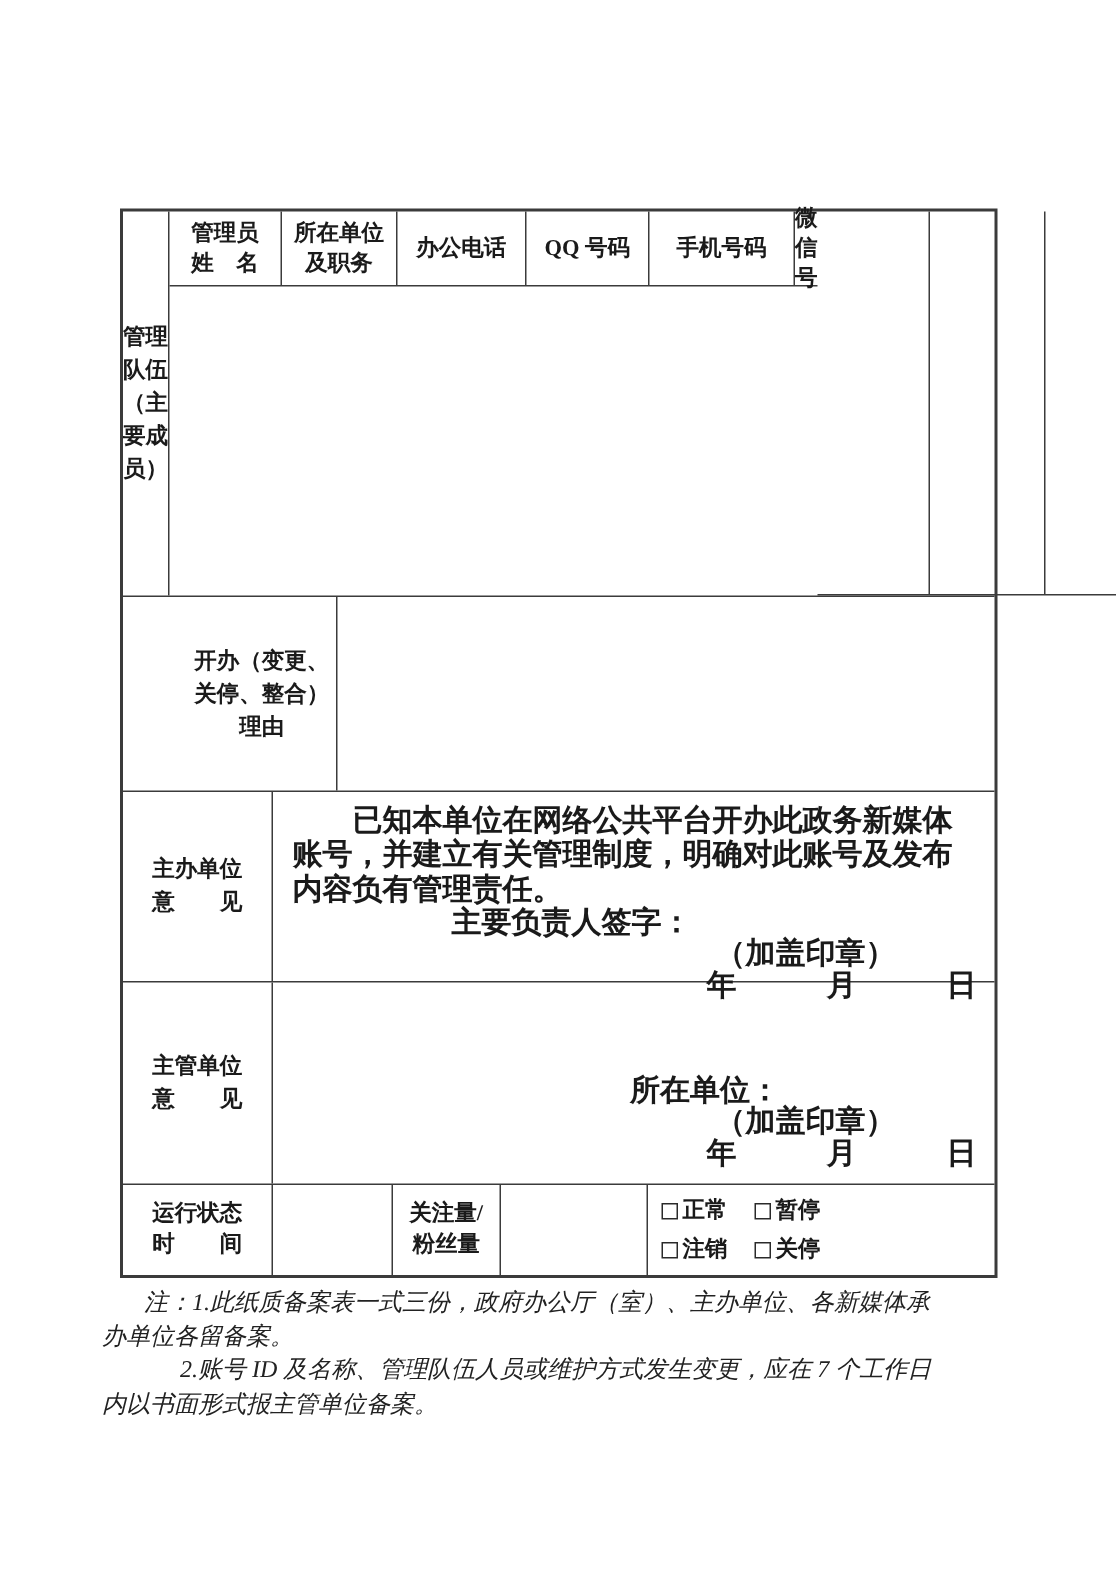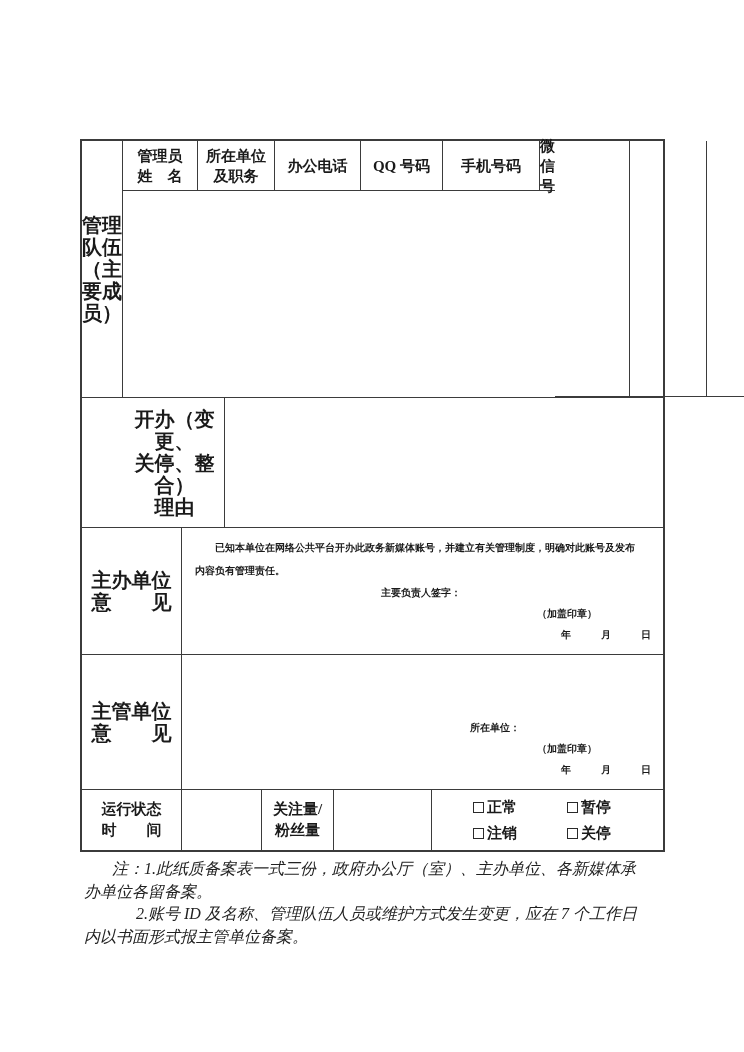--- a/index.html
+++ b/index.html
@@ -19,21 +19,21 @@
   .band { display: flex; border-bottom: 1px solid #3b3b3b; }
   .band:last-child { border-bottom: none; flex: 1; }
   .band-members { height: 257px; }
   .band-reason { height: 130px; padding-left: 43px; }
   .band-host { height: 127px; }
   .band-supervisor { height: 135px; }
 
   .side-label {
     width: 100px; border-right: 1px solid #3b3b3b;
     display: flex; align-items: center; justify-content: center;
-    text-align: center; font-weight: bold; font-size: 20px;
+    text-align: center; font-weight: bold; font-size: 15px;
     line-height: 22px; white-space: pre-line;
   }
   .fill-area { flex: 1; }
 
   
   .member-area { flex: 1; display: flex; flex-direction: row; }
   .mrow { display: flex; }
   .mrow:not(:last-child) { border-bottom: 1px solid #3b3b3b; }
   .mhead { height: 50px; }
   .mrow:not(.mhead) { flex: 1; }
@@ -41,21 +41,21 @@
     border-right: 1px solid #3b3b3b;
     display: flex; align-items: center; justify-content: center;
     text-align: center; font-weight: bold; font-size: 15px;
     line-height: 20px; white-space: pre-line;
   }
   .mcell:last-child { border-right: none; }
   .w1 { width: 75px; } .w2 { width: 77px; } .w3 { width: 86px; }
   .w4 { width: 97px; } .w5 { width: 82px; } .w6 { flex: 1; }
 
   
-  .opinion-body { flex: 1; font-weight: bold; font-size: 10px; }
+  .opinion-body { flex: 1; font-weight: bold; font-size: 20px; }
   .band-host .opinion-body { padding-top: 8px; }
   .band-supervisor .opinion-body { padding-top: 62px; }
   .statement { padding: 0 26px 0 13px; text-indent: 2em; line-height: 23px; }
   .sign-line { text-align: right; line-height: 21px; }
   .band-host .sign-line { padding-right: 202px; margin-top: 0; }
   .band-supervisor .sign-line { padding-right: 143px; }
   .seal-line { text-align: right; padding-right: 66px; line-height: 21px; }
   .date-line { text-align: right; padding-right: 12px; line-height: 21px; }
 
   
@@ -66,29 +66,29 @@
     line-height: 21px; white-space: pre-line;
   }
   .e1 { width: 100px; } .e2 { width: 80px; } .e3 { width: 72px; }
   .e4 { width: 98px; } .e5 { width: 80px; }
   .status-box {
     flex: 1; border-right: none;
     display: grid; grid-template-columns: auto auto;
     justify-content: flex-start; align-content: center;
     column-gap: 18px; row-gap: 5px; padding-left: 9px;
   }
-  .status-option { display: flex; align-items: center; font-weight: bold; font-size: 15px; margin-left: 32px; }
+  .status-option { display: flex; align-items: center; font-weight: bold; font-size: 15px; }
   .checkbox-icon {
     width: 11px; height: 11px; border: 1px solid #2a2a2a;
     display: inline-block; margin-right: 3px; background: #fff; flex: none;
   }
 
   
   .notes {
-    position: absolute; left: 84px; top: 858px; width: 560px;
+    position: absolute; left: 68px; top: 858px; width: 560px;
     font-style: italic; font-size: 16px; line-height: 22.5px; color: #222222;
   }
   .note1 { text-indent: 28px; }
   .note2 { text-indent: 52px; }
 </style>
 </head>
 <body>
 
 <div class="form">
 

